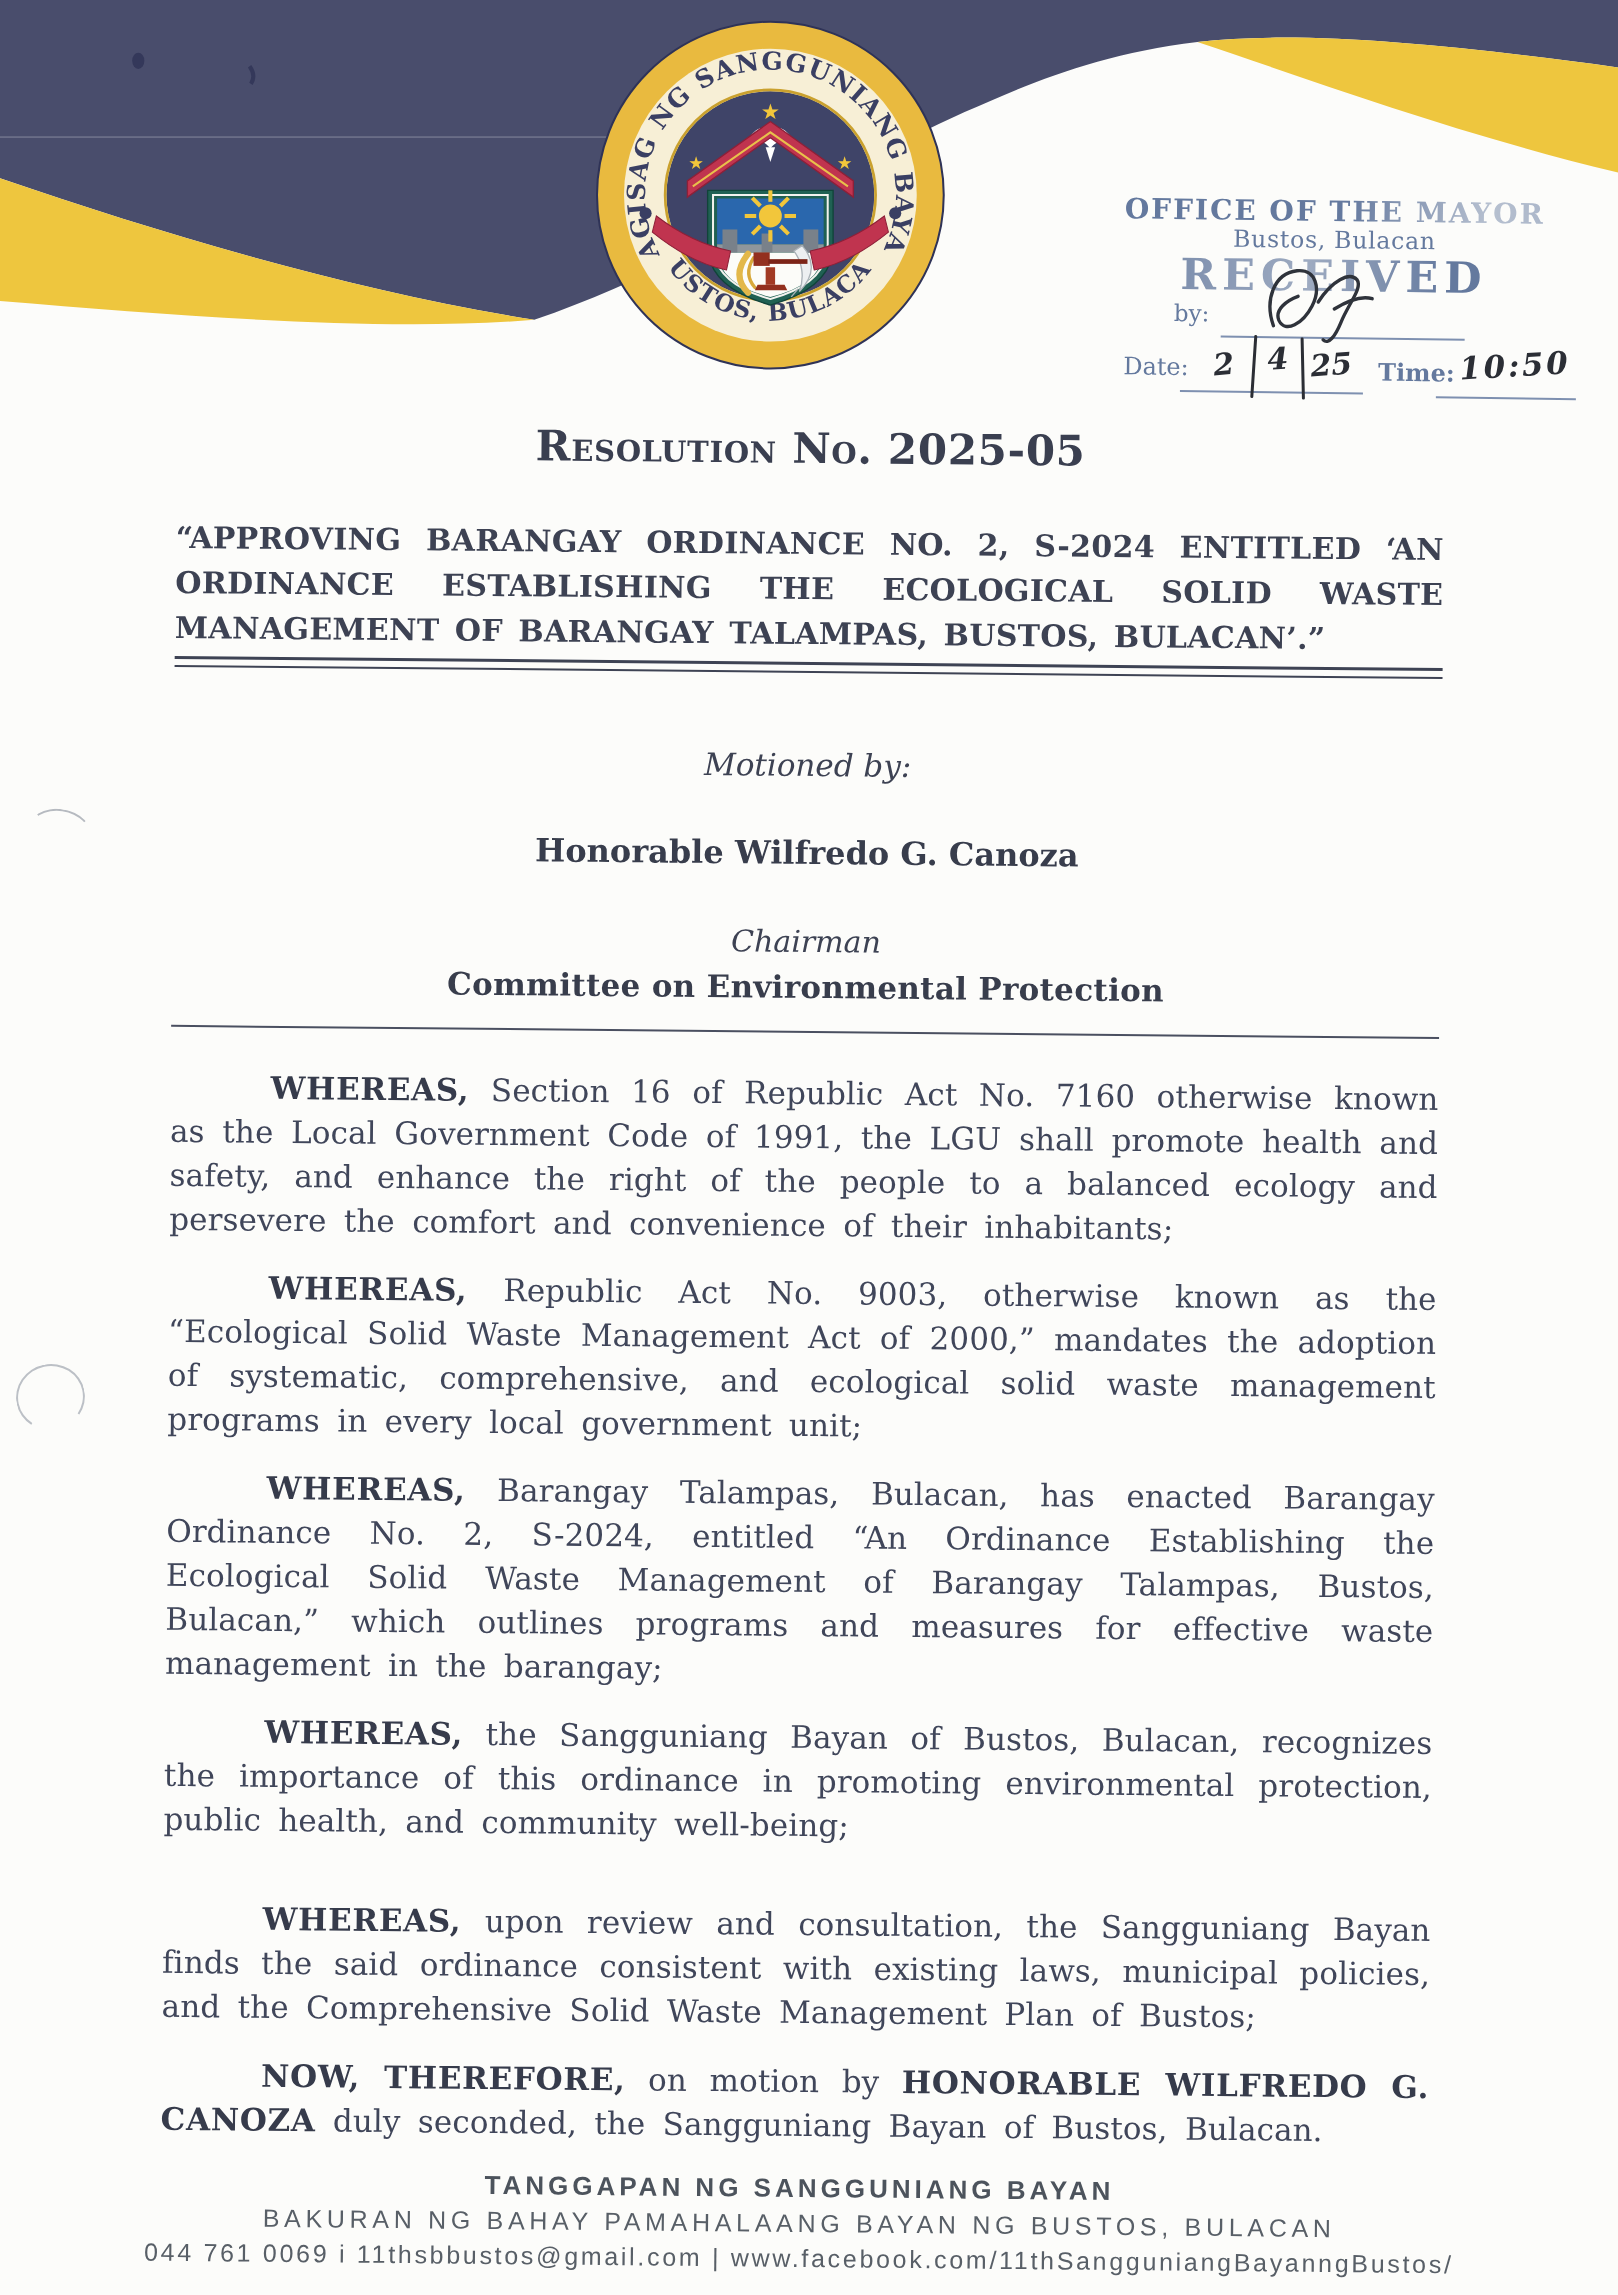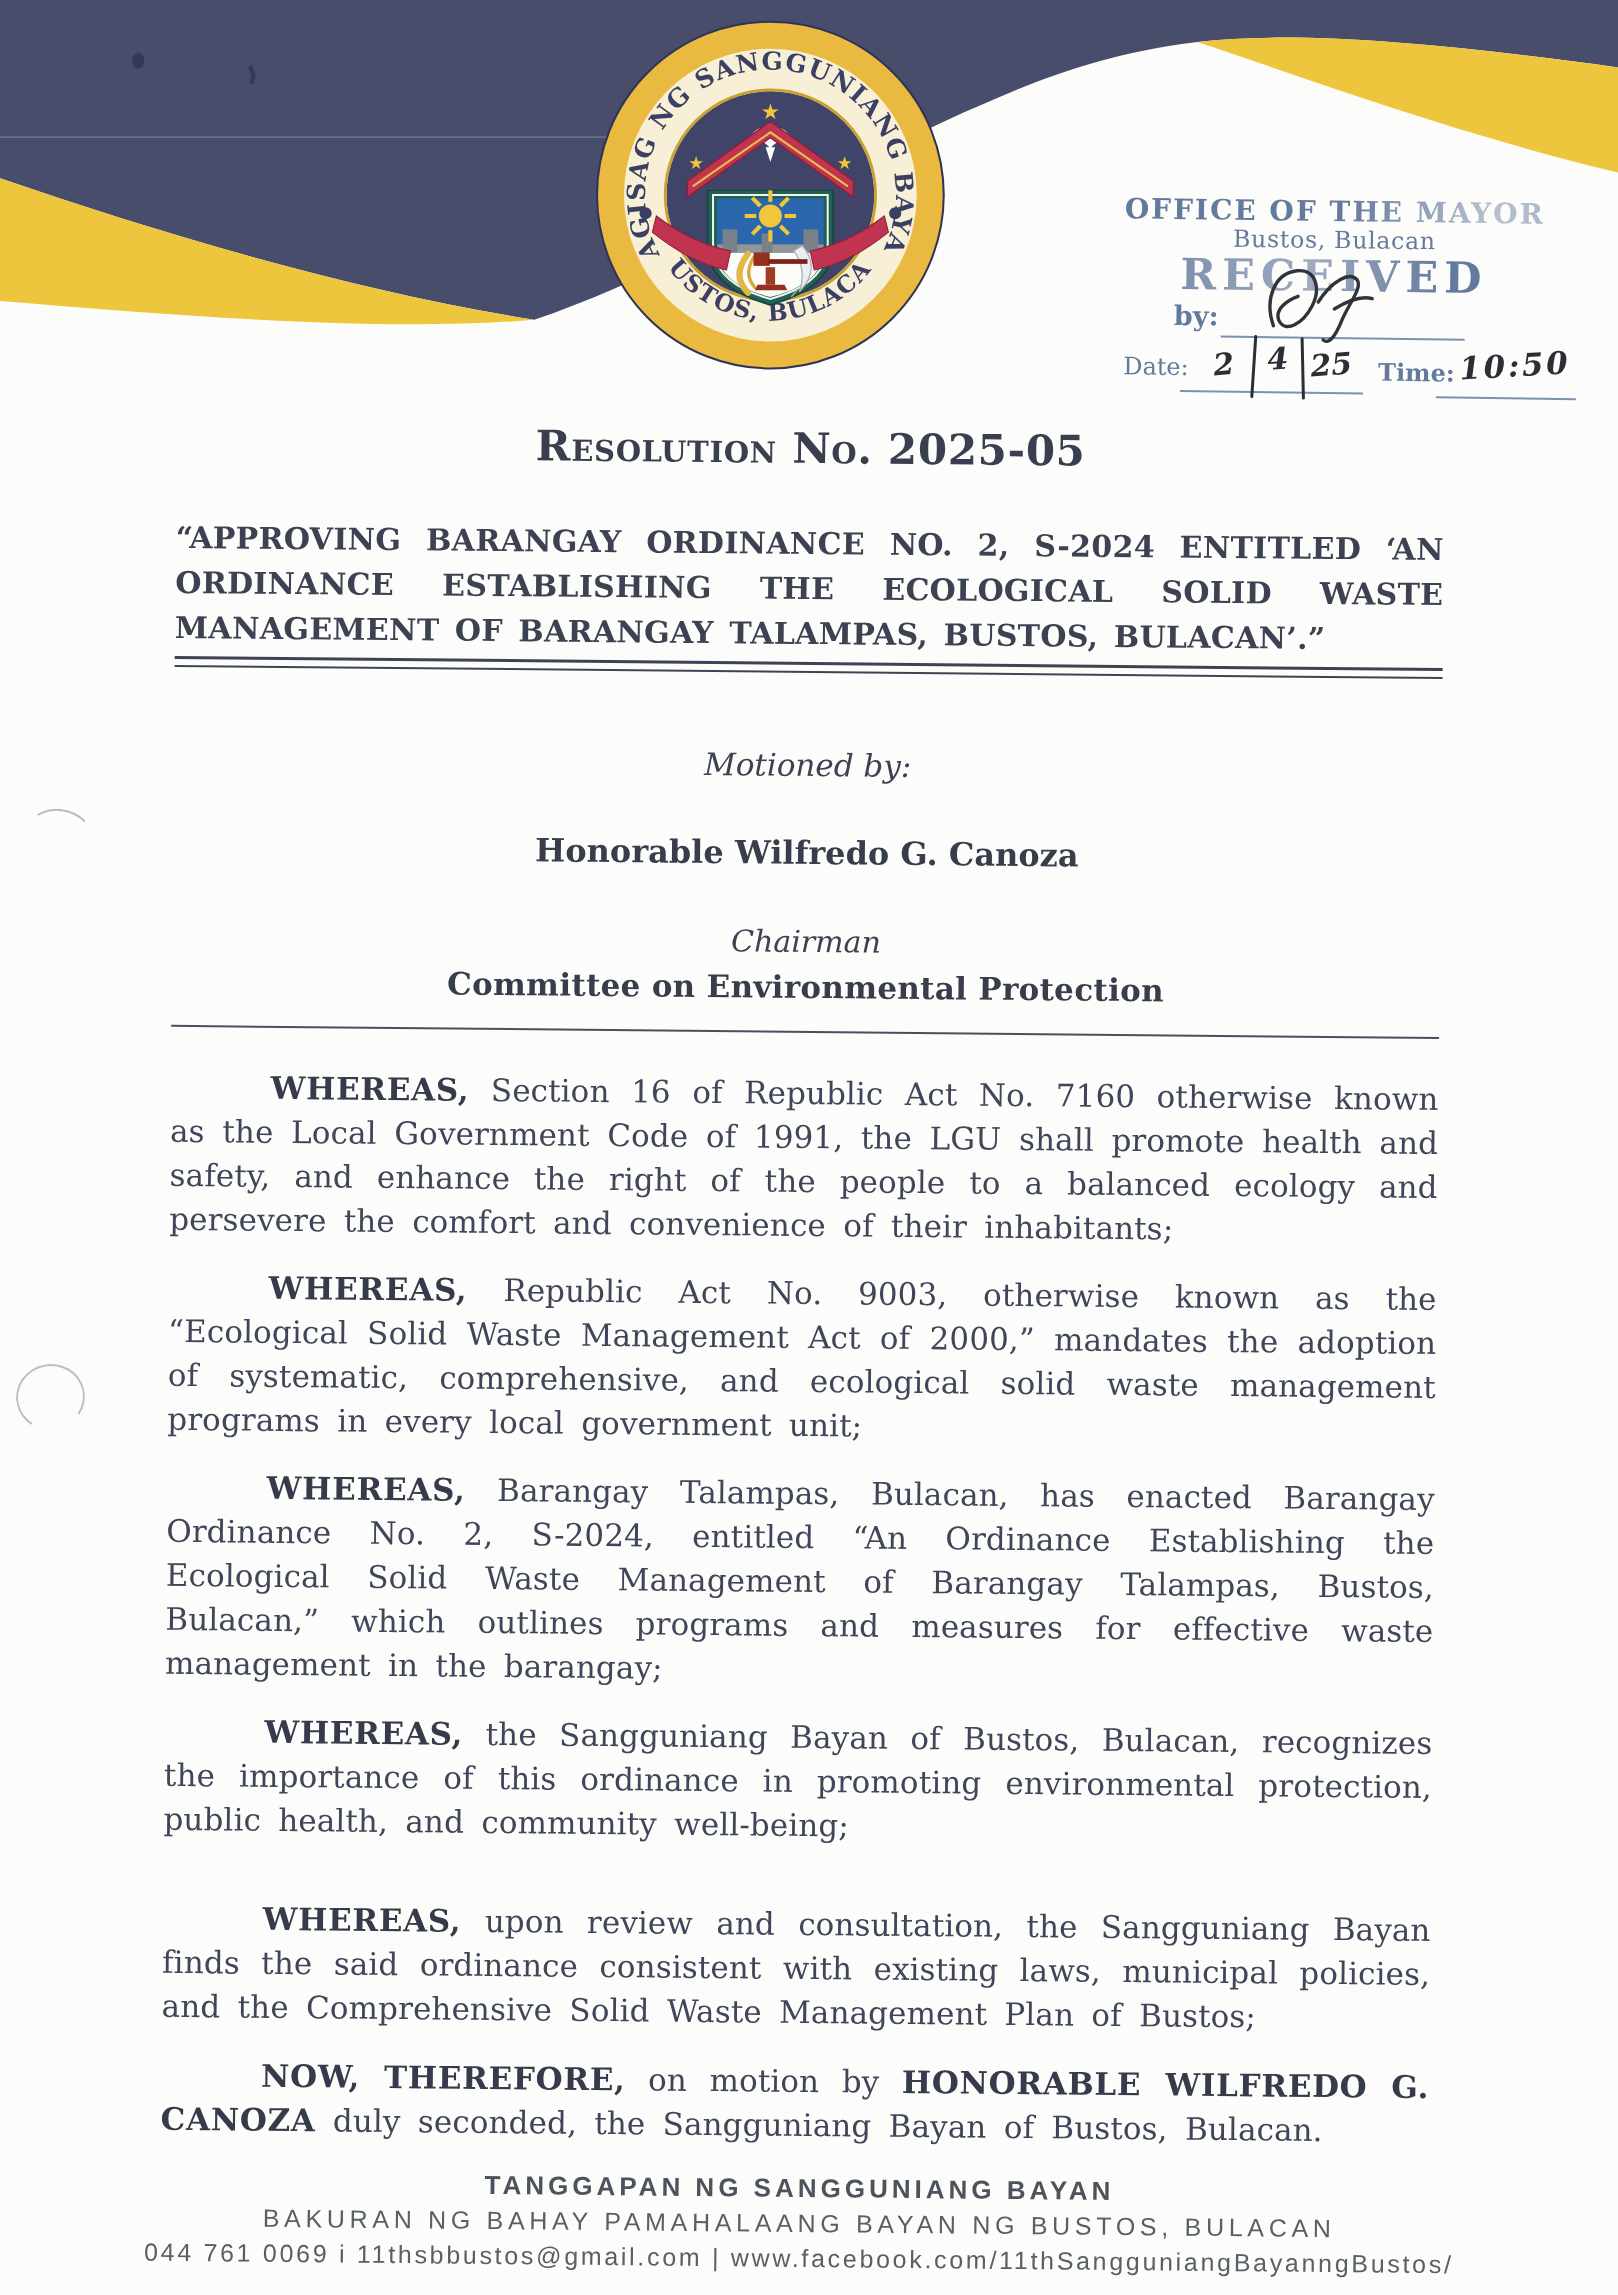--- a/index.html
+++ b/index.html
@@ -12,21 +12,21 @@
   .stamp{position:absolute;left:1066px;top:181px;width:519px;height:229px;color:#64799e;transform:rotate(0.2deg);}
   .stamp .office{position:absolute;top:9.4px;left:0;right:0;text-align:center;font-weight:bold;
       font-size:28px;letter-spacing:2px;
       -webkit-mask-image:linear-gradient(90deg,#000 52%,rgba(0,0,0,.45) 80%,rgba(0,0,0,.6));
       mask-image:linear-gradient(90deg,#000 52%,rgba(0,0,0,.45) 80%,rgba(0,0,0,.6));}
   .stamp .loc{position:absolute;top:40px;left:0;right:0;text-align:center;font-size:23.6px;letter-spacing:0.7px;}
   .stamp .received{position:absolute;top:65px;left:0;right:0;text-align:center;font-weight:bold;
       font-size:43px;letter-spacing:6px;
       -webkit-mask-image:linear-gradient(90deg,#000,rgba(0,0,0,.62) 45%,#000 72%);
       mask-image:linear-gradient(90deg,#000,rgba(0,0,0,.62) 45%,#000 72%);}
-  .stamp .bylab{position:absolute;top:116px;left:100px;font-size:27px;font-weight:bold;}
+  .stamp .bylab{position:absolute;top:116px;left:100px;font-size:23px;font-weight:normal;}
   .stamp .byline{position:absolute;top:151px;left:147px;width:244px;border-bottom:2px solid #7e90b0;}
   .stamp .sig{position:absolute;left:174px;top:73px;}
   .stamp .datelab{position:absolute;top:169px;left:50px;font-size:24px;font-weight:normal;}
   .stamp .dateline{position:absolute;top:206px;left:107px;width:183px;border-bottom:2px solid #7e90b0;}
   .stamp .timelab{position:absolute;top:171px;left:305px;font-size:24px;font-weight:bold;}
   .stamp .timeline{position:absolute;top:209px;left:363px;width:140px;border-bottom:2px solid #7e90b0;}
   .hand{color:#2b2e35;font-style:italic;font-weight:bold;font-family:"DejaVu Serif",serif;}
   .stamp .d1{position:absolute;top:162px;left:140px;font-size:30px;transform:rotate(-6deg);}
   .stamp .d2{position:absolute;top:156px;left:194px;font-size:30px;transform:rotate(-4deg);}
   .stamp .d3{position:absolute;top:161px;left:237px;font-size:30px;transform:rotate(-5deg);}

